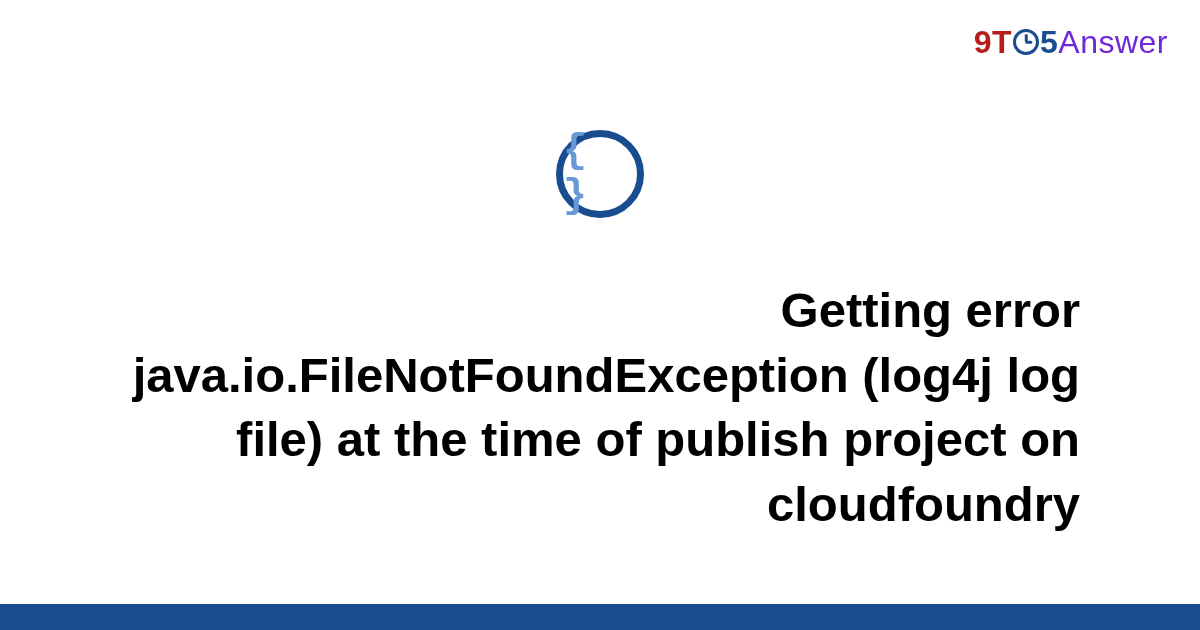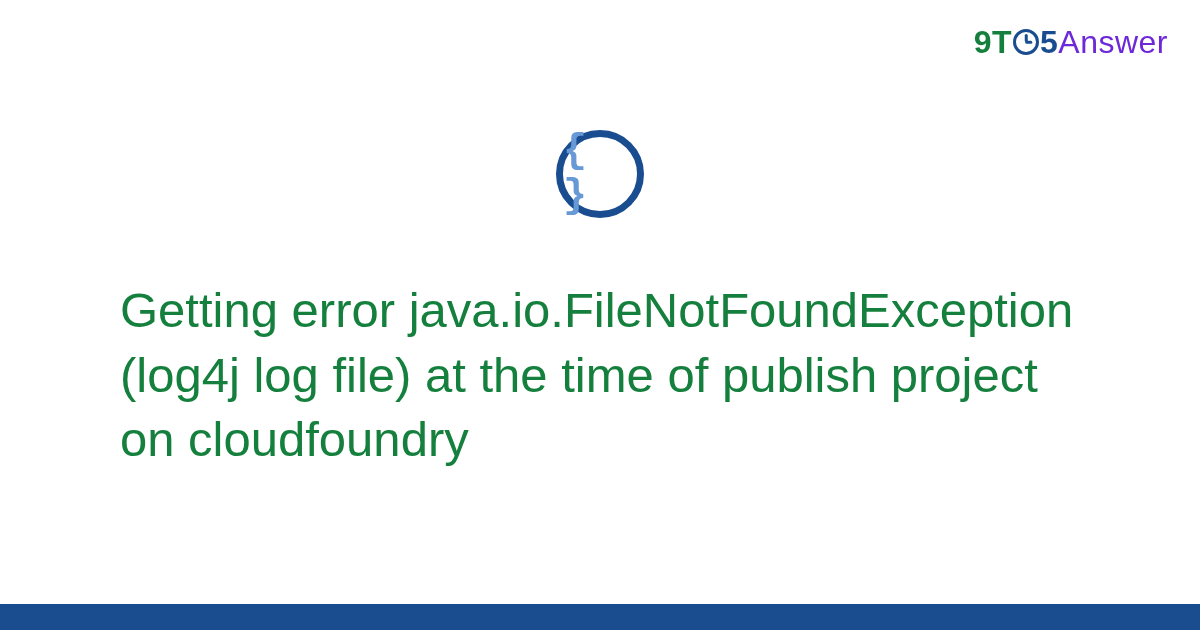--- a/index.html
+++ b/index.html
@@ -17,21 +17,21 @@
     }
     .header-logo {
       position: absolute;
       top: 24px;
       right: 32px;
       font-size: 32px;
       font-weight: 600;
       letter-spacing: 0.5px;
     }
     .logo-9t {
-      color: #15803d;
+      color: #b91c1c;
     }
     .logo-clock {
       display: inline-block;
       width: 26px;
       height: 26px;
       border: 3px solid #1a4d8f;
       border-radius: 50%;
       position: relative;
       vertical-align: -2px;
       margin: 0 1px;
@@ -84,24 +84,24 @@
       color: #6699d6;
       letter-spacing: 4px;
       font-family: 'Courier New', monospace;
     }
     .title {
       position: absolute;
       top: 278px;
       left: 50%;
       transform: translateX(-50%);
       width: 960px;
-      text-align: left;
+      text-align: right;
       font-size: 49px;
-      font-weight: 400;
-      color: #15803d;
+      font-weight: 700;
+      color: #000000;
       line-height: 1.32;
     }
     .footer-bar {
       position: absolute;
       bottom: 0;
       left: 0;
       right: 0;
       height: 26px;
       background: #1a4d8f;
     }

